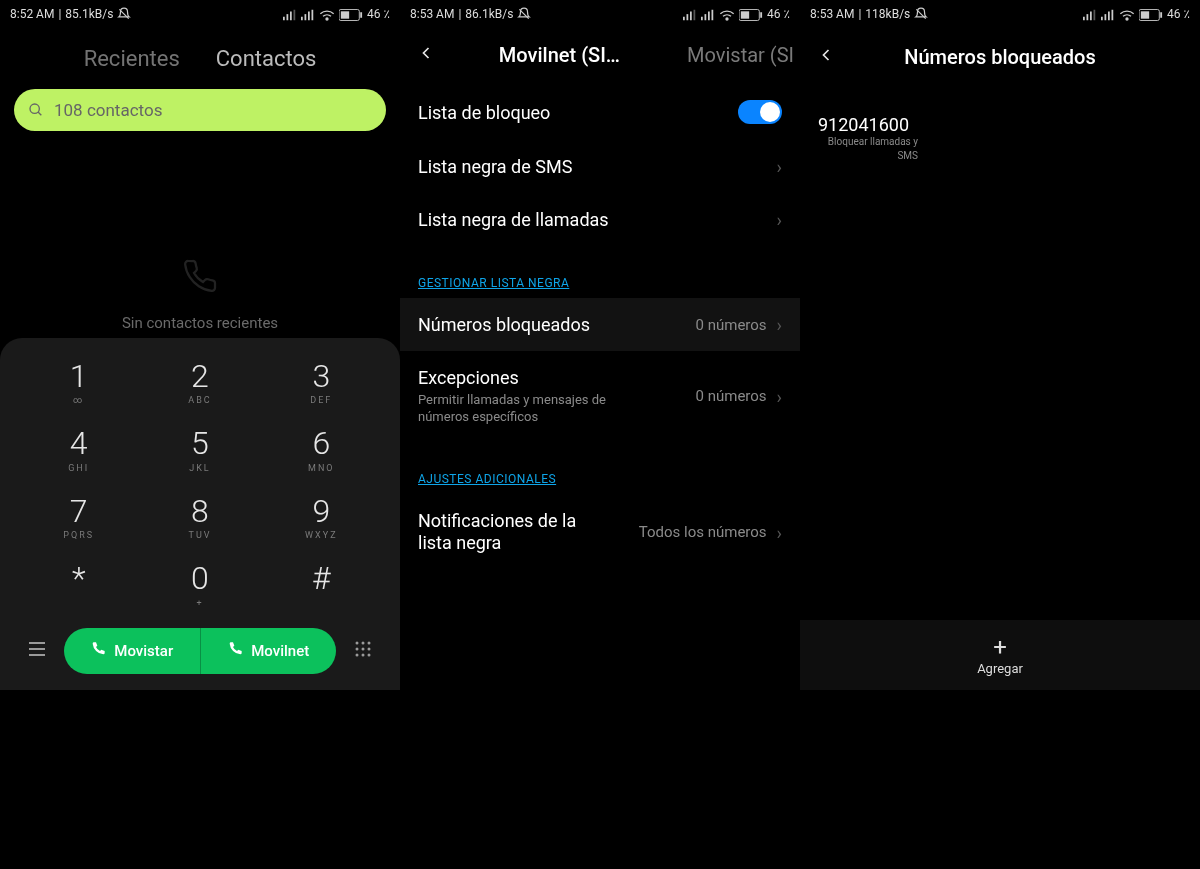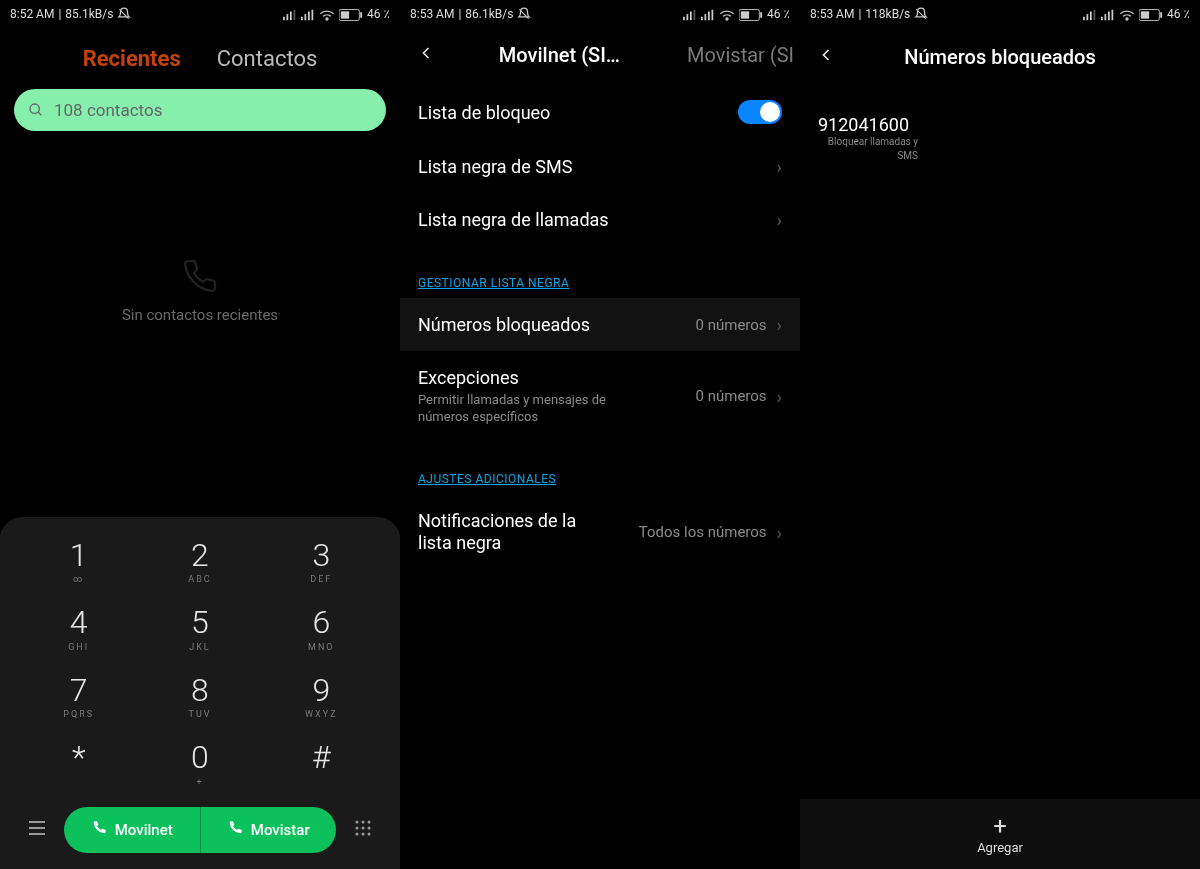--- a/index.html
+++ b/index.html
@@ -4,44 +4,44 @@
 <style>
   * { box-sizing: border-box; margin: 0; padding: 0; }
   body {
     width: 1200px; height: 869px;
     background: #000;
     font-family: -apple-system, Roboto, "Helvetica Neue", Arial, sans-serif;
     display: flex;
     overflow: hidden;
     color: #fff;
   }
-  .panel { width: 400px; height: 869px; position: relative; background: #000; }
+  .panel { width: 400px; height: 690px; position: relative; background: #000; }
   .panel + .panel { border-left: 0; }
 
   
   .status-bar {
     height: 28px; display: flex; justify-content: space-between;
     align-items: center; padding: 0 10px; font-size: 12px; color: #ddd;
   }
   .status-left { display: flex; gap: 4px; align-items: center; }
   .status-right { display: flex; gap: 4px; align-items: center; }
   .mute-icon svg, .signal-icon svg, .wifi-icon svg, .batt-icon svg { vertical-align: middle; }
 
   
   .tabs { display: flex; gap: 36px; padding: 18px 0 12px; justify-content: center; font-size: 22px; }
   .tab { color: #bbb; }
-  .tab.active { color: #c2410c; font-weight: 700; }
+  .tab.active { color: #737373; font-weight: 400; }
   .search-bar {
-    margin: 6px 14px 0; background: #86efac; border-radius: 22px;
+    margin: 6px 14px 0; background: #bef264; border-radius: 22px;
     height: 42px; display: flex; align-items: center; padding: 0 14px;
     color: #666; font-size: 17px; gap: 10px;
   }
   .empty-state {
     position: absolute; left: 0; right: 0; top: 258px;
-    display: flex; flex-direction: column; align-items: center; gap: 8px;
+    display: flex; flex-direction: column; align-items: center; gap: 16px;
     color: #6a6a6a; font-size: 15px;
   }
   .phone-faint svg { opacity: .25; }
   .dialpad-sheet {
     position: absolute; left: 0; right: 0; bottom: 0;
     background: #1a1a1a; border-top-left-radius: 22px; border-top-right-radius: 22px;
     padding: 12px 18px 6px;
   }
   .dialpad { display: grid; grid-template-columns: repeat(3,1fr); }
   .key {
@@ -239,27 +239,27 @@
             <line x1="2" y1="2" x2="18" y2="2"></line>
             <line x1="2" y1="8" x2="18" y2="8"></line>
             <line x1="2" y1="14" x2="18" y2="14"></line>
           </svg>
       </div>
       <div class="call-pill">
         <div class="call-half">
           <span class="pill-phone"><svg width="16" height="16" viewBox="0 0 24 24">
                 <path d="M6 2h3l2 5-2 2a12 12 0 006 6l2-2 5 2v3a2 2 0 01-2 2A18 18 0 014 4a2 2 0 012-2z"></path>
               </svg></span>
-          <span>Movilnet</span>
+          <span>Movistar</span>
         </div>
         <div class="call-half">
           <span class="pill-phone"><svg width="16" height="16" viewBox="0 0 24 24">
                 <path d="M6 2h3l2 5-2 2a12 12 0 006 6l2-2 5 2v3a2 2 0 01-2 2A18 18 0 014 4a2 2 0 012-2z"></path>
               </svg></span>
-          <span>Movistar</span>
+          <span>Movilnet</span>
         </div>
       </div>
       <div class="grid-icon">
         <svg width="18" height="18" viewBox="0 0 18 18" fill="#9a9a9a">
             <circle cx="3" cy="3" r="1.5"></circle>
             <circle cx="9" cy="3" r="1.5"></circle>
             <circle cx="15" cy="3" r="1.5"></circle>
             <circle cx="3" cy="9" r="1.5"></circle>
             <circle cx="9" cy="9" r="1.5"></circle>
             <circle cx="15" cy="9" r="1.5"></circle>

